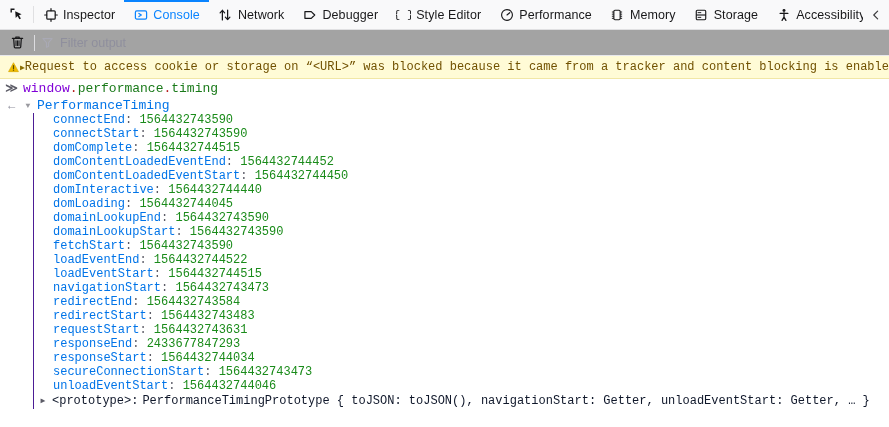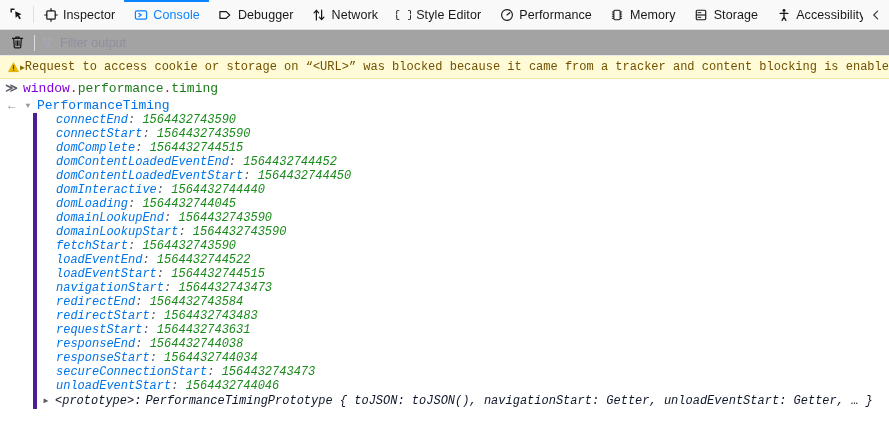--- a/index.html
+++ b/index.html
@@ -146,24 +146,23 @@
   .tok-plain { color: #5b5b66; }
   .tok-proto { color: #0f172a; }
 
   .obj-header { display: flex; align-items: center; gap: 4px; height: 14px; }
   .twisty {
     color: #9a9aa0; font-size: 8px; width: 10px;
     display: inline-flex; align-items: center; justify-content: center;
   }
   .twisty.open { color: #9a9aa0; }
   .props {
-    border-left: 4px solid #4c1d95;
+    border-left: 1px solid #4c1d95;
     margin-left: 10px;
     padding-left: 0px;
-    font-style: italic;
   }
   .prop-row {
     height: 14px;
     line-height: 14px;
     padding-left: 19px;
     white-space: nowrap;
   }
   .proto-row {
     height: 16px; line-height: 16px;
     padding-left: 4px;
@@ -205,34 +204,34 @@
             <rect x="1.6" y="3.4" width="12.8" height="9.2" rx="1.6" fill="none" stroke="#0a84ff" stroke-width="1.4"></rect>
             <path d="M5.6 6.2L8.4 8 5.6 9.8" fill="none" stroke="#0a84ff" stroke-width="1.4" stroke-linecap="round" stroke-linejoin="round"></path>
           </svg>
         </span>
         <span class="tab-label">Console</span>
       </div>
 
       <div class="tab">
         <span class="ico">
           <svg width="14" height="14" viewBox="0 0 16 16">
-            <path d="M2.2 4.2h7.2l4 3.8-4 3.8H2.2z" fill="none" stroke="#18181a" stroke-width="1.4" stroke-linejoin="round"></path>
-          </svg>
-        </span>
-        <span class="tab-label">Debugger</span>
-      </div>
-
-      <div class="tab">
-        <span class="ico">
-          <svg width="14" height="14" viewBox="0 0 16 16">
             <path d="M5 13.6V2.8M5 2.8L2.4 5.6M5 2.8L7.6 5.6" fill="none" stroke="#18181a" stroke-width="1.4" stroke-linecap="round" stroke-linejoin="round"></path>
             <path d="M11 2.4v10.8M11 13.2l2.6-2.8M11 13.2L8.4 10.4" fill="none" stroke="#18181a" stroke-width="1.4" stroke-linecap="round" stroke-linejoin="round"></path>
           </svg>
         </span>
         <span class="tab-label">Network</span>
+      </div>
+
+      <div class="tab">
+        <span class="ico">
+          <svg width="14" height="14" viewBox="0 0 16 16">
+            <path d="M2.2 4.2h7.2l4 3.8-4 3.8H2.2z" fill="none" stroke="#18181a" stroke-width="1.4" stroke-linejoin="round"></path>
+          </svg>
+        </span>
+        <span class="tab-label">Debugger</span>
       </div>
 
       <div class="tab">
         <span class="ico">
           <svg width="15" height="15" viewBox="0 0 16 16">
             <text x="8" y="12.2" font-family="Liberation Mono, monospace" font-size="12" text-anchor="middle" fill="#18181a">{ }</text>
           </svg>
         </span>
         <span class="tab-label">Style Editor</span>
       </div>
@@ -382,21 +381,21 @@
           <div class="prop-row">
             <span class="tok-key">redirectEnd</span><span class="tok-plain">: </span><span class="tok-num">1564432743584</span>
           </div>
           <div class="prop-row">
             <span class="tok-key">redirectStart</span><span class="tok-plain">: </span><span class="tok-num">1564432743483</span>
           </div>
           <div class="prop-row">
             <span class="tok-key">requestStart</span><span class="tok-plain">: </span><span class="tok-num">1564432743631</span>
           </div>
           <div class="prop-row">
-            <span class="tok-key">responseEnd</span><span class="tok-plain">: </span><span class="tok-num">1564432744038</span>
+            <span class="tok-key">responseEnd</span><span class="tok-plain">: </span><span class="tok-num">2433677847293</span>
           </div>
           <div class="prop-row">
             <span class="tok-key">responseStart</span><span class="tok-plain">: </span><span class="tok-num">1564432744034</span>
           </div>
           <div class="prop-row">
             <span class="tok-key">secureConnectionStart</span><span class="tok-plain">: </span><span class="tok-num">1564432743473</span>
           </div>
           <div class="prop-row">
             <span class="tok-key">unloadEventStart</span><span class="tok-plain">: </span><span class="tok-num">1564432744046</span>
           </div>

